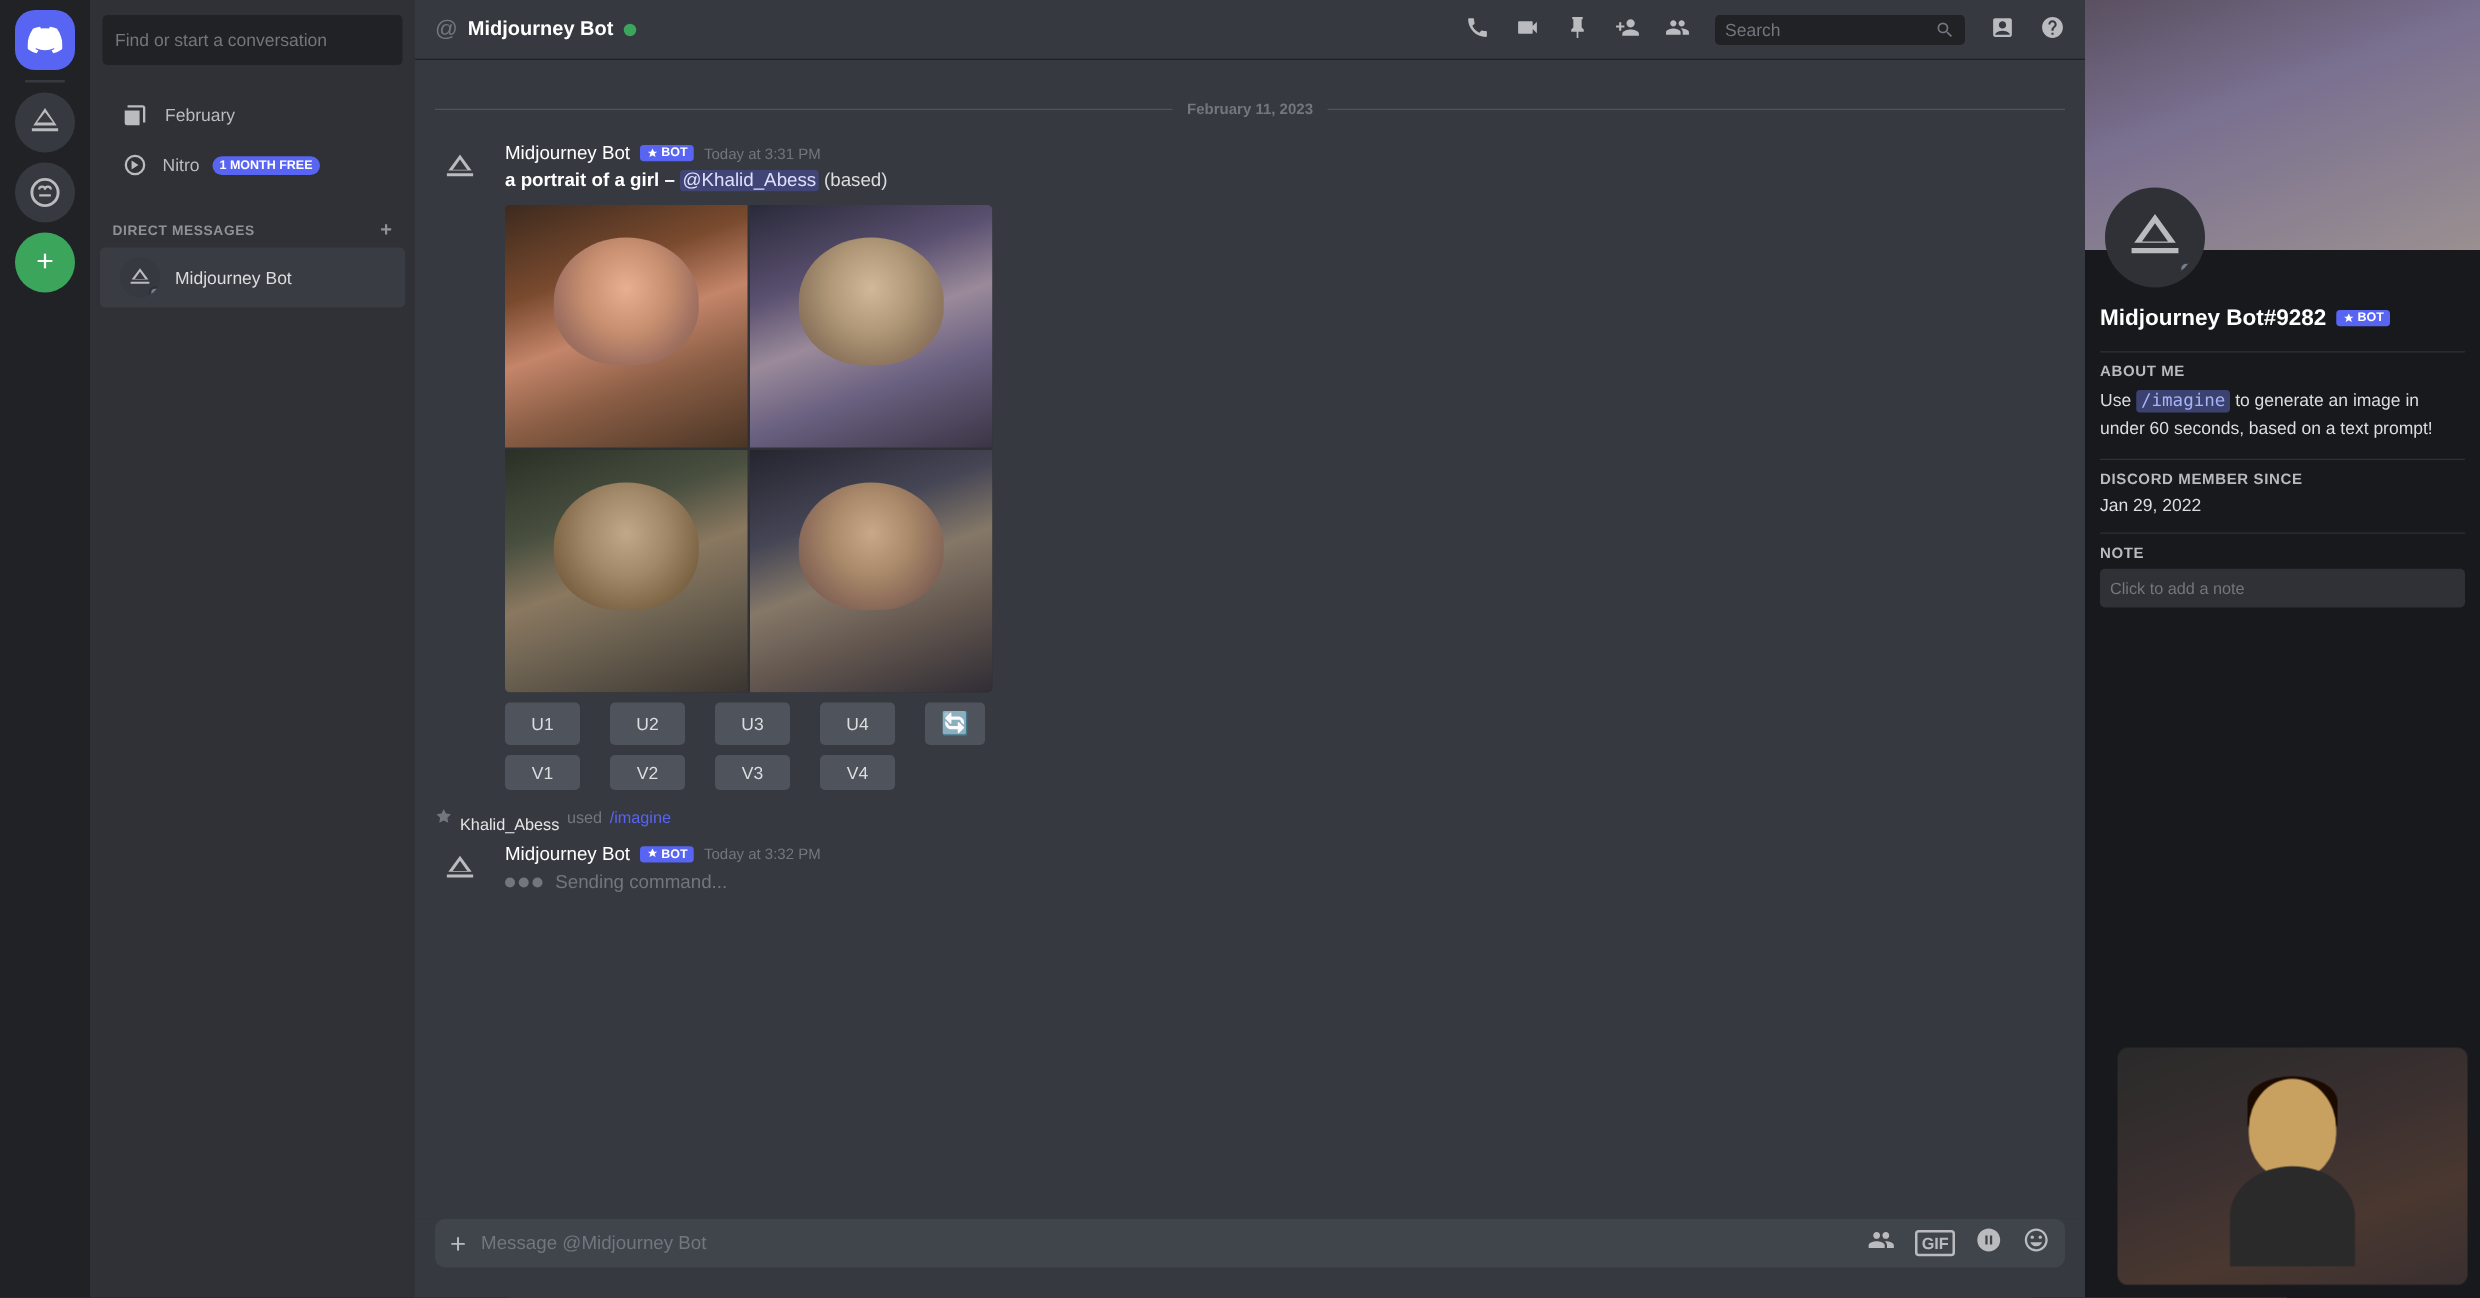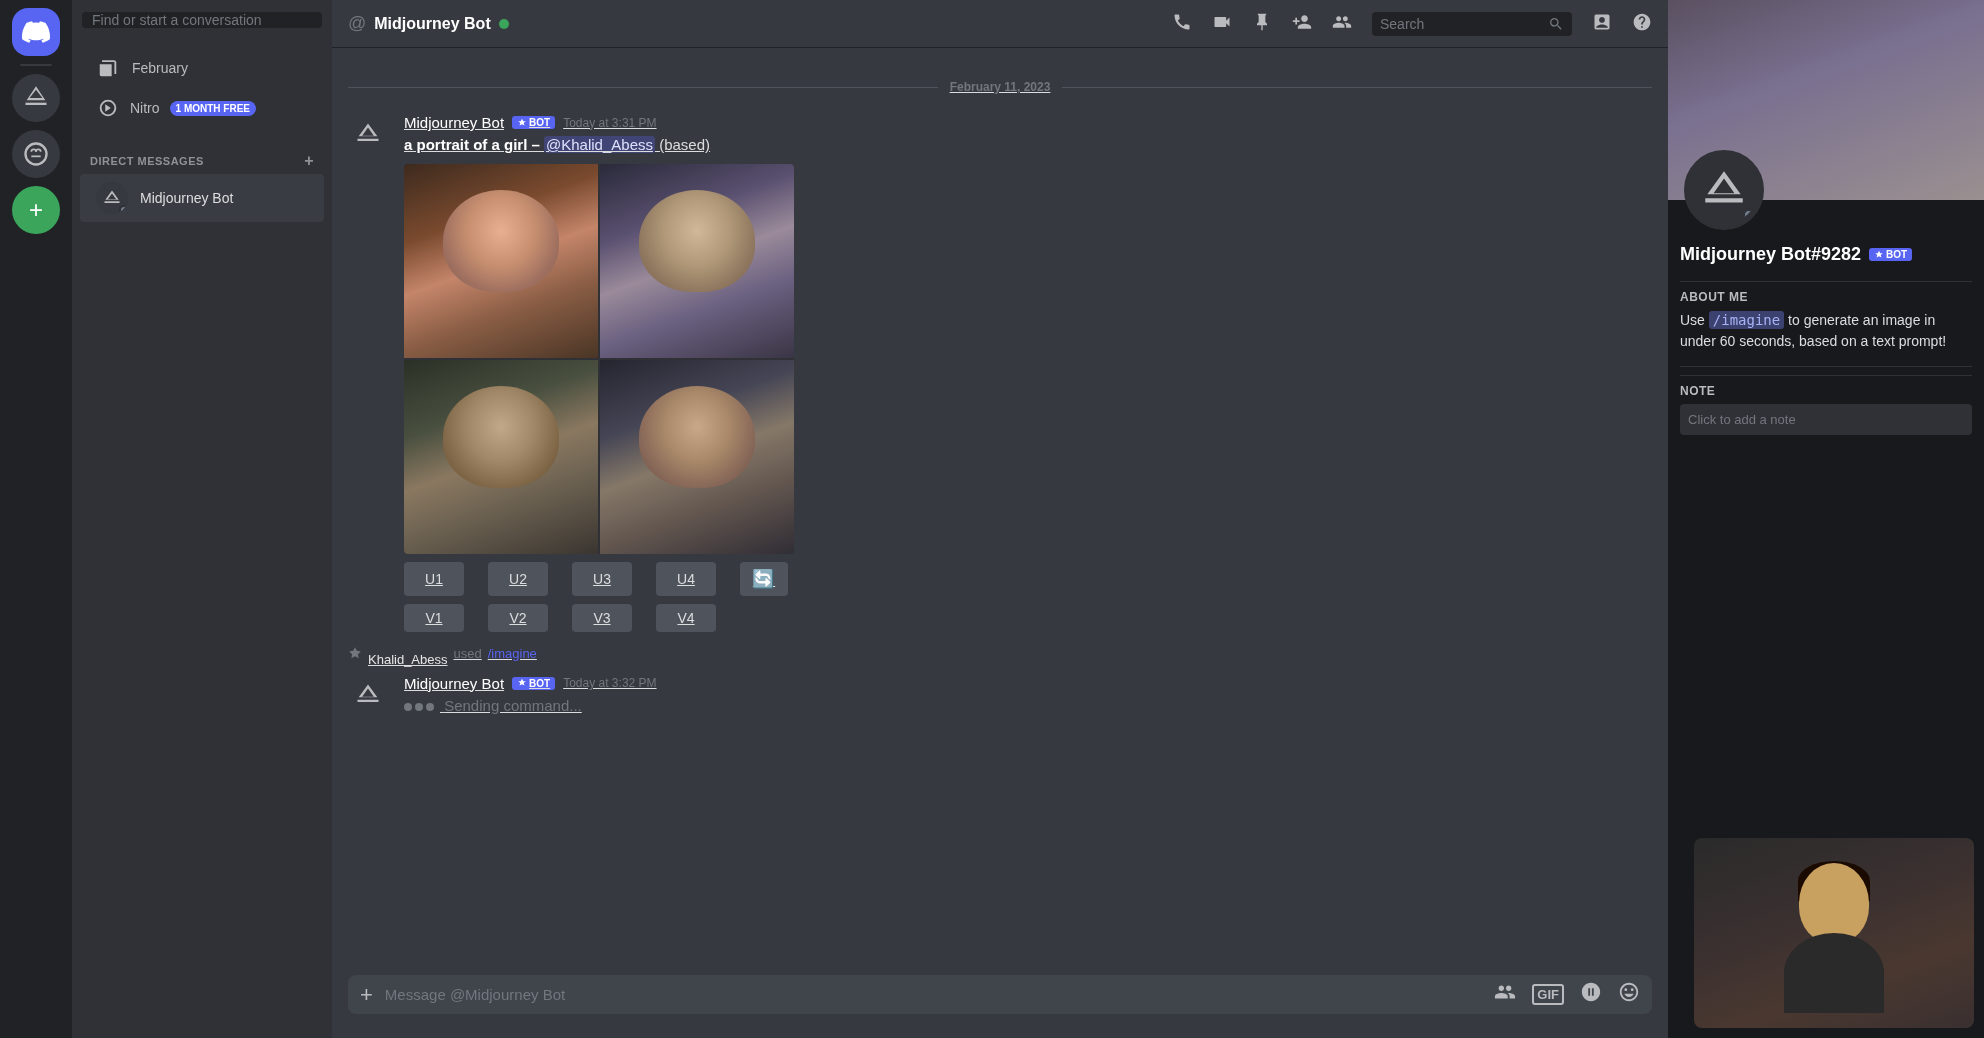--- a/index.html
+++ b/index.html
@@ -68,21 +68,21 @@
     }
     .dm-search-box {
       padding: 12px 10px;
       background: #2f3136;
     }
     .dm-search-input {
       width: 100%;
       background: #202225;
       border: none;
       border-radius: 4px;
-      padding: 0 10px;
+      padding: 12px 10px;
       color: #dcddde;
       font-size: 14px;
       outline: none;
     }
     .dm-search-input::placeholder { color: #72767d; }
     .dm-nav-items {
       padding: 8px 0;
     }
     .dm-nav-item {
       display: flex;
@@ -239,21 +239,20 @@
       font-size: 14px;
       flex: 1;
     }
 
     
     .messages-area {
       flex: 1;
       overflow-y: auto;
       padding: 16px 0;
       background: #36393f;
-      text-decoration: underline;
     }
     .date-divider {
       display: flex;
       align-items: center;
       gap: 12px;
       padding: 8px 16px;
       margin: 8px 0;
     }
     .date-divider-line {
       flex: 1;
@@ -820,20 +819,24 @@
 
     <div style="margin-bottom:14px;">
       <div style="font-size:12px;font-weight:700;color:#b9bbbe;text-transform:uppercase;letter-spacing:0.5px;margin-bottom:6px;">ABOUT ME</div>
       <div style="font-size:14px;color:#dcddde;line-height:1.5;">
         <span>Use </span><span style="background:#3c4270;color:#a8b3f5;padding:1px 4px;border-radius:3px;font-family:monospace;">/imagine</span><span> to generate an image in under 60 seconds, based on a text prompt!</span>
       </div>
     </div>
 
     <div style="height:1px;background:#2f3136;margin:8px 0;"></div>
 
+    <div style="margin-bottom:14px;">
+      <div style="font-size:12px;font-weight:700;color:#b9bbbe;text-transform:uppercase;letter-spacing:0.5px;margin-bottom:6px;">DISCORD MEMBER SINCE</div>
+      <div style="font-size:14px;color:#dcddde;">Jan 29, 2022</div>
+    </div>
 
     <div style="height:1px;background:#2f3136;margin:8px 0;"></div>
 
     <div>
       <div style="font-size:12px;font-weight:700;color:#b9bbbe;text-transform:uppercase;letter-spacing:0.5px;margin-bottom:6px;">NOTE</div>
       <div class="note-box">Click to add a note</div>
     </div>
   </div>
 </div>
 

